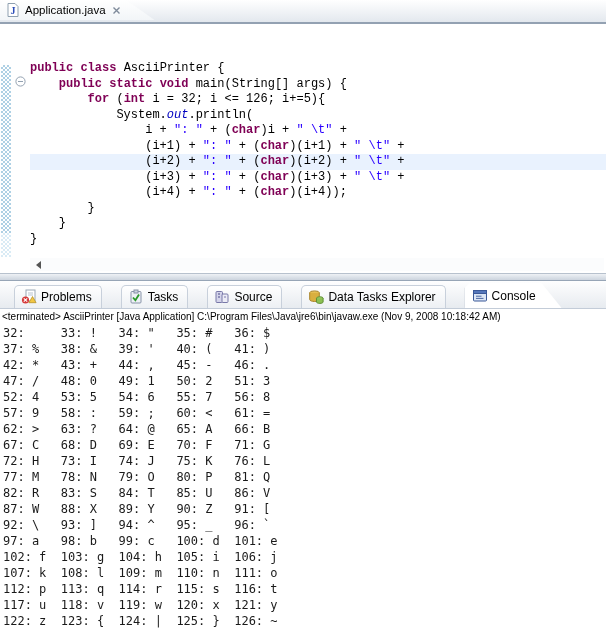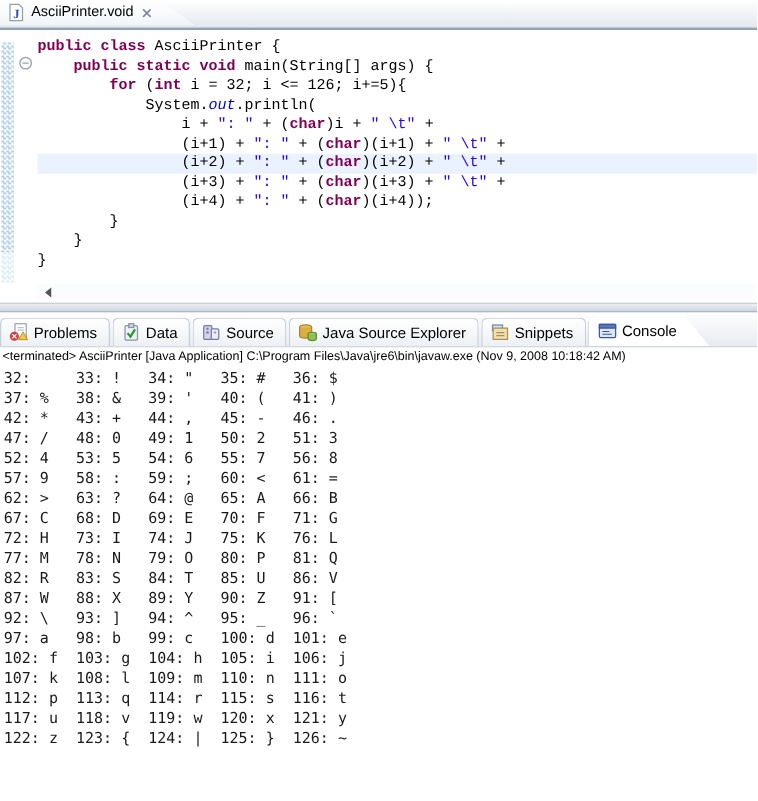--- a/index.html
+++ b/index.html
@@ -11,21 +11,21 @@
                  border-bottom:2px solid #93a1b2;position:relative;}
   .etab{position:absolute;left:0;top:0;height:20px;display:flex;align-items:center;
         gap:4px;padding:0 34px 0 5px;background:linear-gradient(#ffffff,#f2f5f8);
         clip-path:polygon(0 100%,0 4px,4px 0,calc(100% - 28px) 0,100% 100%);
         filter:drop-shadow(0 0 1px #8a97a8);font-size:11.5px;}
   .etab .close{margin-left:2px;display:inline-flex;cursor:pointer;}
   .icon16{width:16px;height:16px;display:inline-block;}
   .icon16 svg{width:16px;height:16px;display:block;}
 
   
-  .editor{position:relative;height:218px;background:#fff;overflow:hidden;}
+  .editor{position:relative;height:218px;background:#fff;overflow:hidden;margin-top:31px;}
   .hatch{position:absolute;left:1px;top:10px;width:10px;height:168px;
          background-image:conic-gradient(#aed0e4 25%,#ffffff 25% 50%,#aed0e4 50% 75%,#ffffff 75%);
          background-size:4px 4px;}
   .hatch-pale{position:absolute;left:1px;top:178px;width:10px;height:24px;
          background-image:conic-gradient(#d9ebf5 25%,#ffffff 25% 50%,#d9ebf5 50% 75%,#ffffff 75%);
          background-size:4px 4px;}
   .fold{position:absolute;left:15px;top:21px;width:11px;height:11px;}
   .fold svg{display:block;}
   .code{margin-left:30px;padding-top:6px;font-family:"Liberation Mono",monospace;
         font-size:12px;line-height:15.5px;white-space:pre;}
@@ -38,21 +38,21 @@
   .hscroll .arr{position:absolute;left:6px;top:3px;width:0;height:0;
         border-top:4px solid transparent;border-bottom:4px solid transparent;border-right:5px solid #555;}
 
   
   .sash{height:8px;background:linear-gradient(#eef1f5,#ccd4de);
         border-top:1px solid #b7c1cd;border-bottom:1px solid #97a5b6;box-sizing:border-box;}
 
   
   .panel-tabbar{height:28px;background:linear-gradient(#fefefe,#e7ebf0);
         border-bottom:1px solid #c3ccd8;box-sizing:border-box;
-        display:flex;align-items:flex-end;padding-left:0;gap:2px;}
+        display:flex;align-items:flex-end;padding-left:14px;gap:19px;}
   .ptab{display:flex;align-items:center;gap:4px;height:23px;box-sizing:border-box;
         padding:0 9px 0 6px;border:1px solid #c8d0db;border-bottom:none;
         border-radius:5px 5px 0 0;background:linear-gradient(#ffffff,#edf0f4);white-space:nowrap;}
   .ptab.active{background:#ffffff;border:none;height:25px;
         padding:0 26px 0 7px;border-radius:0;
         clip-path:polygon(0 100%,0 5px,5px 0,calc(100% - 20px) 0,100% 100%);
         filter:drop-shadow(0 0 1px #8a97a8);}
 
   
   .console{height:365px;background:#fff;overflow:hidden;}
@@ -66,21 +66,21 @@
 <div class="window">
 
   <div class="editor-tabbar">
     <div class="etab">
       <span class="icon16">
         <svg viewBox="0 0 16 16">
             <path d="M3 1.5h7l3 3V14.5H3z" fill="#ffffff" stroke="#8fa0b0"></path>
             <text x="8" y="12" font-size="10" font-weight="bold" fill="#2b4db8" text-anchor="middle" font-family="Liberation Serif,serif">J</text>
           </svg>
       </span>
-      <span>AsciiPrinter.void</span>
+      <span>Application.java</span>
       <span class="close">
         <svg width="9" height="9" viewBox="0 0 9 9">
             <path d="M1.5 1.5l6 6M7.5 1.5l-6 6" stroke="#7e8a9a" stroke-width="1.4" fill="none"></path>
           </svg>
       </span>
     </div>
   </div>
 
   <div class="editor">
     <div class="hatch"></div>
@@ -113,21 +113,21 @@
         <span>Problems</span>
       </div>
       <div class="ptab">
         <span class="icon16">
           <svg viewBox="0 0 16 16">
             <rect x="3" y="2.5" width="10" height="11.5" rx="1" fill="#eef1f6" stroke="#8893a8"></rect>
             <rect x="6" y="1" width="4" height="3" fill="#cdd4e0" stroke="#8893a8"></rect>
             <path d="M5 8.5l2.4 2.8L11 5.5" stroke="#2a9a2a" stroke-width="1.8" fill="none"></path>
           </svg>
         </span>
-        <span>Data</span>
+        <span>Tasks</span>
       </div>
       <div class="ptab">
         <span class="icon16">
           <svg viewBox="0 0 16 16">
             <rect x="2" y="2.5" width="6.5" height="11" rx="1" fill="#d4d4ea" stroke="#7878a8"></rect>
             <rect x="8" y="5" width="6" height="8.5" rx="1" fill="#ececf6" stroke="#7878a8"></rect>
             <circle cx="5" cy="5" r="1" fill="#7878a8"></circle>
             <circle cx="5" cy="8" r="1" fill="#7878a8"></circle>
             <circle cx="11" cy="8" r="1" fill="#9f9fc4"></circle>
           </svg>
@@ -136,31 +136,21 @@
       </div>
       <div class="ptab">
         <span class="icon16">
           <svg viewBox="0 0 16 16">
             <ellipse cx="6.5" cy="3.8" rx="4.8" ry="1.9" fill="#e8c35a" stroke="#a9842c"></ellipse>
             <path d="M1.7 3.8v6.8c0 1 2.1 1.9 4.8 1.9s4.8-.9 4.8-1.9V3.8" fill="#d9af3f" stroke="#a9842c"></path>
             <ellipse cx="11.8" cy="9.2" rx="3.3" ry="1.4" fill="#a5d36f" stroke="#5f8f35"></ellipse>
             <path d="M8.5 9.2v3.8c0 .8 1.5 1.4 3.3 1.4s3.3-.6 3.3-1.4V9.2" fill="#8cc153" stroke="#5f8f35"></path>
           </svg>
         </span>
-        <span>Java Source Explorer</span>
-      </div>
-      <div class="ptab">
-        <span class="icon16">
-          <svg viewBox="0 0 16 16">
-            <rect x="2" y="2" width="8" height="4.5" fill="#cfe0f0" stroke="#7090b0"></rect>
-            <rect x="2.5" y="4.5" width="11.5" height="9" fill="#f0e0b0" stroke="#a89058"></rect>
-            <path d="M5 8h6.5M5 10.5h6.5" stroke="#a89058"></path>
-          </svg>
-        </span>
-        <span>Snippets</span>
+        <span>Data Tasks Explorer</span>
       </div>
       <div class="ptab active">
         <span class="icon16">
           <svg viewBox="0 0 16 16">
             <rect x="1.5" y="2.5" width="13" height="10.5" rx="1" fill="#dce6f5" stroke="#3b5998"></rect>
             <rect x="1.5" y="2.5" width="13" height="3" fill="#5577bb" stroke="#3b5998"></rect>
             <path d="M4 8.2h5.5M4 10.4h7.5" stroke="#3b5998" stroke-width=".9"></path>
           </svg>
         </span>
         <span>Console</span>

